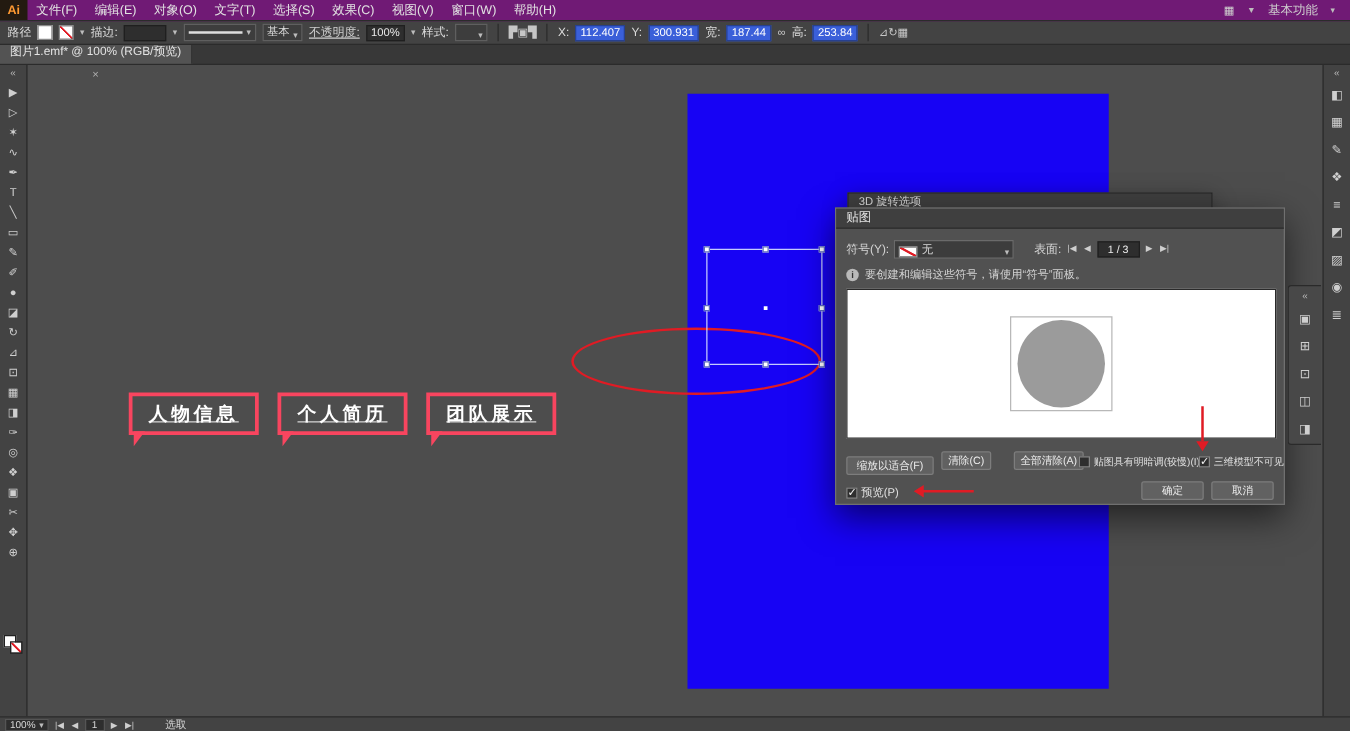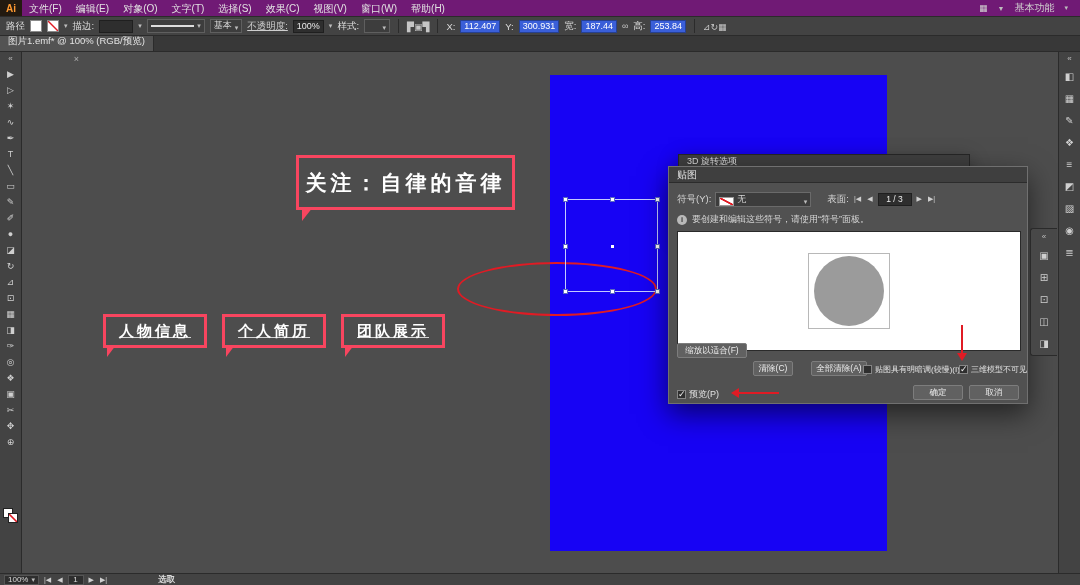--- a/index.html
+++ b/index.html
@@ -63,21 +63,21 @@
 
   
   .sbar{position:absolute;left:0;top:573px;width:1080px;height:12px;background:#434343;
     border-top:1px solid #2b2b2b;display:flex;align-items:center;gap:4px;padding:0 4px;
     font-size:8.5px;color:#d8d8d8;z-index:20;}
   .zoombox{display:inline-flex;align-items:center;gap:3px;background:#2e2e2e;border:1px solid #555;
     height:10px;padding:0 3px;font-size:8px;}
   .navg{font-size:7px;color:#cfcfcf;padding:0 1px;}
   .abfld{background:#2e2e2e;border:1px solid #555;height:10px;min-width:16px;text-align:center;
     font-size:8px;padding:0 2px;line-height:8px;}
-  .sstat{margin-left:46px;color:#d8d8d8;font-weight:bold;}
+  .sstat{margin-left:20px;color:#d8d8d8;}
 
   
   .canvasbg{position:absolute;left:22px;top:52px;width:1036px;height:521px;background:#4d4d4d;z-index:1;}
   .artboard{position:absolute;left:550px;top:75px;width:337px;height:476px;
     background:var(--artboard-blue,#1703f4);z-index:2;}
   .bubble{position:absolute;left:296px;top:155px;width:219px;height:55px;
     border:3px solid var(--accent-red,#f8455f);display:flex;align-items:center;justify-content:center;
     z-index:3;}
   .bubble .txt{color:#fff;font-weight:bold;font-size:21px;letter-spacing:4px;}
   .bubble::after{content:'';position:absolute;left:3px;bottom:-14px;width:0;height:0;
@@ -212,23 +212,20 @@
   <div class="tabbar">
     <div class="doctab">
       <span>图片1.emf* @ 100% (RGB/预览)</span>
       <span class="x">×</span>
     </div>
   </div>
 
   <div class="canvasbg"></div>
   <div class="artboard"></div>
 
-  <div class="bubble">
-    <span class="txt">关注：自律的音律</span>
-  </div>
 
   <div class="tags">
 
   <div class="tag">
       <span>人物信息</span>
     </div>
       <div class="tag">
       <span>个人简历</span>
     </div>
       <div class="tag">
@@ -277,21 +274,21 @@
     <div class="dlg-info">
       <i class="info-ico">i</i>
       <span>要创建和编辑这些符号，请使用“符号”面板。</span>
     </div>
 
     <div class="preview">
       <div class="prev-rect"></div>
       <div class="prev-circle"></div>
     </div>
 
-    <div class="dbtn" style="left:8px;top:176px;width:70px;">缩放以适合(F)</div>
+    <div class="dbtn" style="left:8px;top:198px;width:70px;">缩放以适合(F)</div>
     <div class="dbtn" style="left:84px;top:194px;width:40px;">清除(C)</div>
     <div class="dbtn" style="left:142px;top:194px;width:56px;">全部清除(A)</div>
 
     <label class="chk" style="left:194px;top:197px;">
       <span class="box"></span>
       <span>贴图具有明暗调(较慢)(I)</span>
     </label>
     <label class="chk" style="left:290px;top:197px;">
       <span class="box">✓</span>
       <span>三维模型不可见</span>

